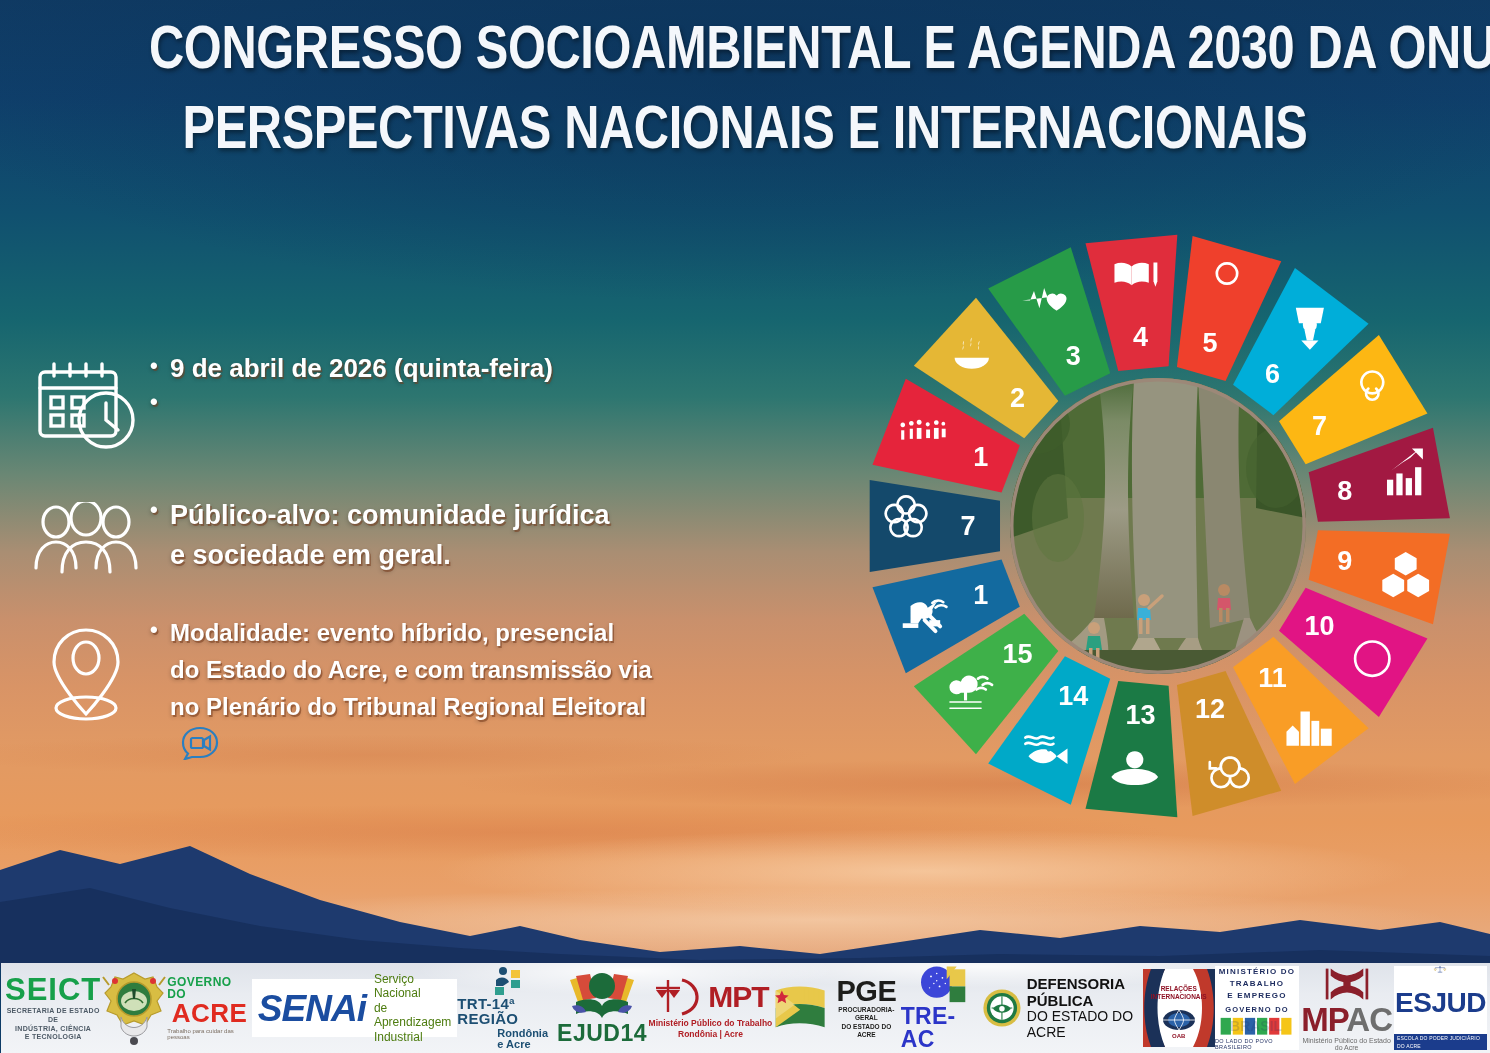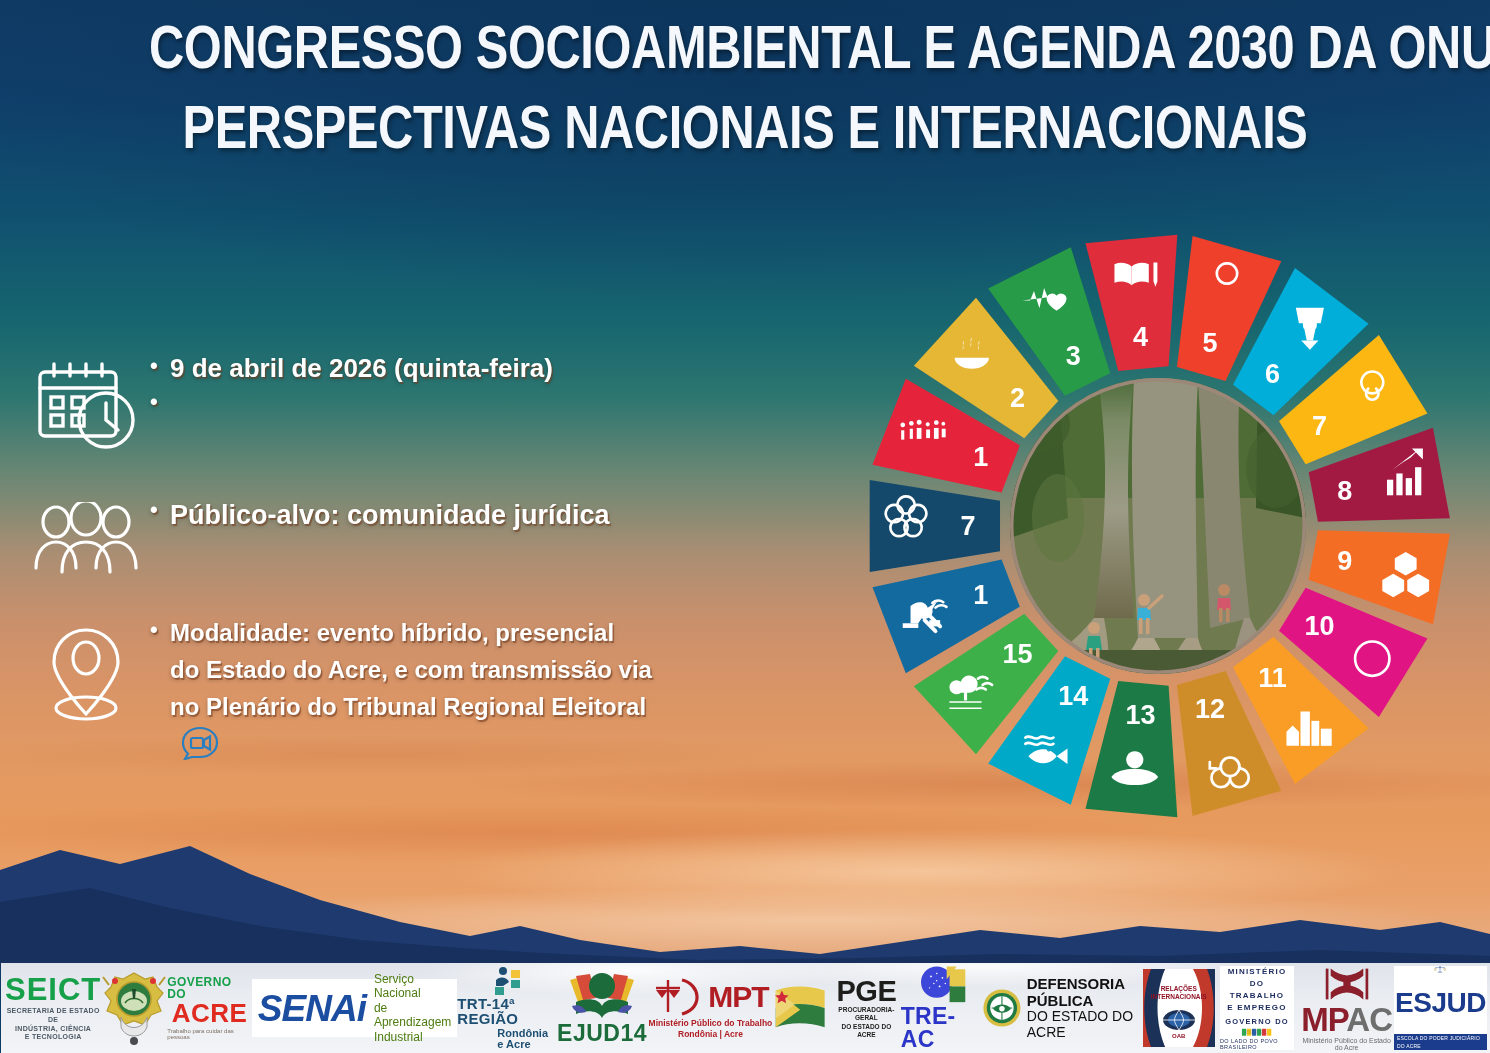--- a/index.html
+++ b/index.html
@@ -113,21 +113,21 @@
   .ejud-t{color:#1c6b3a;font-weight:bold;font-size:23px;line-height:1;letter-spacing:.5px;}
   .mpt-t{color:#b01e24;font-weight:bold;font-size:30px;line-height:1;letter-spacing:-1px;}
   .mpt-s{color:#b01e24;font-weight:bold;font-size:8.5px;line-height:1.25;text-align:center;}
   .pge-t{color:#1d1d1b;font-weight:bold;font-size:29px;line-height:1;letter-spacing:-.5px;}
   .pge-s{color:#1d1d1b;font-size:6.5px;font-weight:bold;line-height:1.25;text-align:center;}
   .tre-t{color:#2b35c8;font-weight:bold;font-size:23px;line-height:1;letter-spacing:.3px;}
   .dp-1{color:#111;font-weight:bold;font-size:15px;line-height:1.1;}
   .dp-2{color:#111;font-size:14px;line-height:1.1;}
   .oab-box{background:#fff;width:72px;height:78px;position:relative;overflow:hidden;}
   .oab-t{position:absolute;left:0;right:0;top:16px;text-align:center;color:#8f1225;font-weight:bold;font-size:6.5px;line-height:1.25;}
-  .mte-box{background:#fff;width:74px;height:84px;display:flex;flex-direction:column;align-items:center;justify-content:center;}
+  .mte-box{background:#fff;width:84px;height:84px;display:flex;flex-direction:column;align-items:center;justify-content:center;}
   .mte-1{color:#1b2a5e;font-weight:bold;font-size:8px;letter-spacing:1.2px;line-height:1.5;text-align:center;}
   .mte-2{color:#1b2a5e;font-weight:bold;font-size:7.5px;letter-spacing:1.2px;line-height:1.4;margin-top:3px;}
   .mte-3{color:#1b2a5e;font-size:5.5px;letter-spacing:.4px;margin-top:2px;}
   .mpac-t{color:#8b1f2b;font-weight:bold;font-size:33px;line-height:1;letter-spacing:-1px;}
   .mpac-t .grey{color:#6e6e6e;}
   .mpac-s{color:#6b6b6b;font-size:7px;line-height:1;margin-top:1px;text-align:center;}
   .esjud-box{background:#fff;width:93px;height:84px;display:flex;flex-direction:column;align-items:center;justify-content:center;gap:16px;}
   .esjud-t{color:#1b3c8c;font-weight:bold;font-size:28px;line-height:1;letter-spacing:-.5px;}
   .esjud-s{background:#1b3c8c;color:#fff;font-size:5px;line-height:1.6;padding:0 3px;letter-spacing:.2px;margin-top:1px;}
   .stack{display:flex;flex-direction:column;align-items:center;justify-content:center;}
@@ -188,20 +188,24 @@
           <ellipse cx="82" cy="20" rx="13" ry="15"></ellipse>
           <path d="M2,66 C2,48 12,40 22,40 C32,40 42,48 42,66"></path>
           <path d="M62,66 C62,48 72,40 82,40 C92,40 102,48 102,66"></path>
           <path d="M28,70 C28,50 38,40 52,40 C66,40 76,50 76,70"></path>
         </svg>
       </div>
       <div class="rowtxt">
         <div class="bullet-line">
           <span class="dot">•</span>
           <span>Público-alvo: comunidade jurídica</span>
+        </div>
+        <div class="bullet-line">
+          <span class="dot"></span>
+          <span>e sociedade em geral.</span>
         </div>
       </div>
     </div>
 
     <div class="row r3">
       <div class="ico">
         <svg width="104" height="106" viewBox="0 0 104 106" fill="none" stroke="#ffffff" stroke-width="3.2" stroke-linecap="round">
           <path d="M52,8 C34,8 20,22 20,40 C20,58 52,92 52,92 C52,92 84,58 84,40 C84,22 70,8 52,8 Z"></path>
           <ellipse cx="52" cy="36" rx="13" ry="16"></ellipse>
           <ellipse cx="52" cy="86" rx="30" ry="11"></ellipse>

